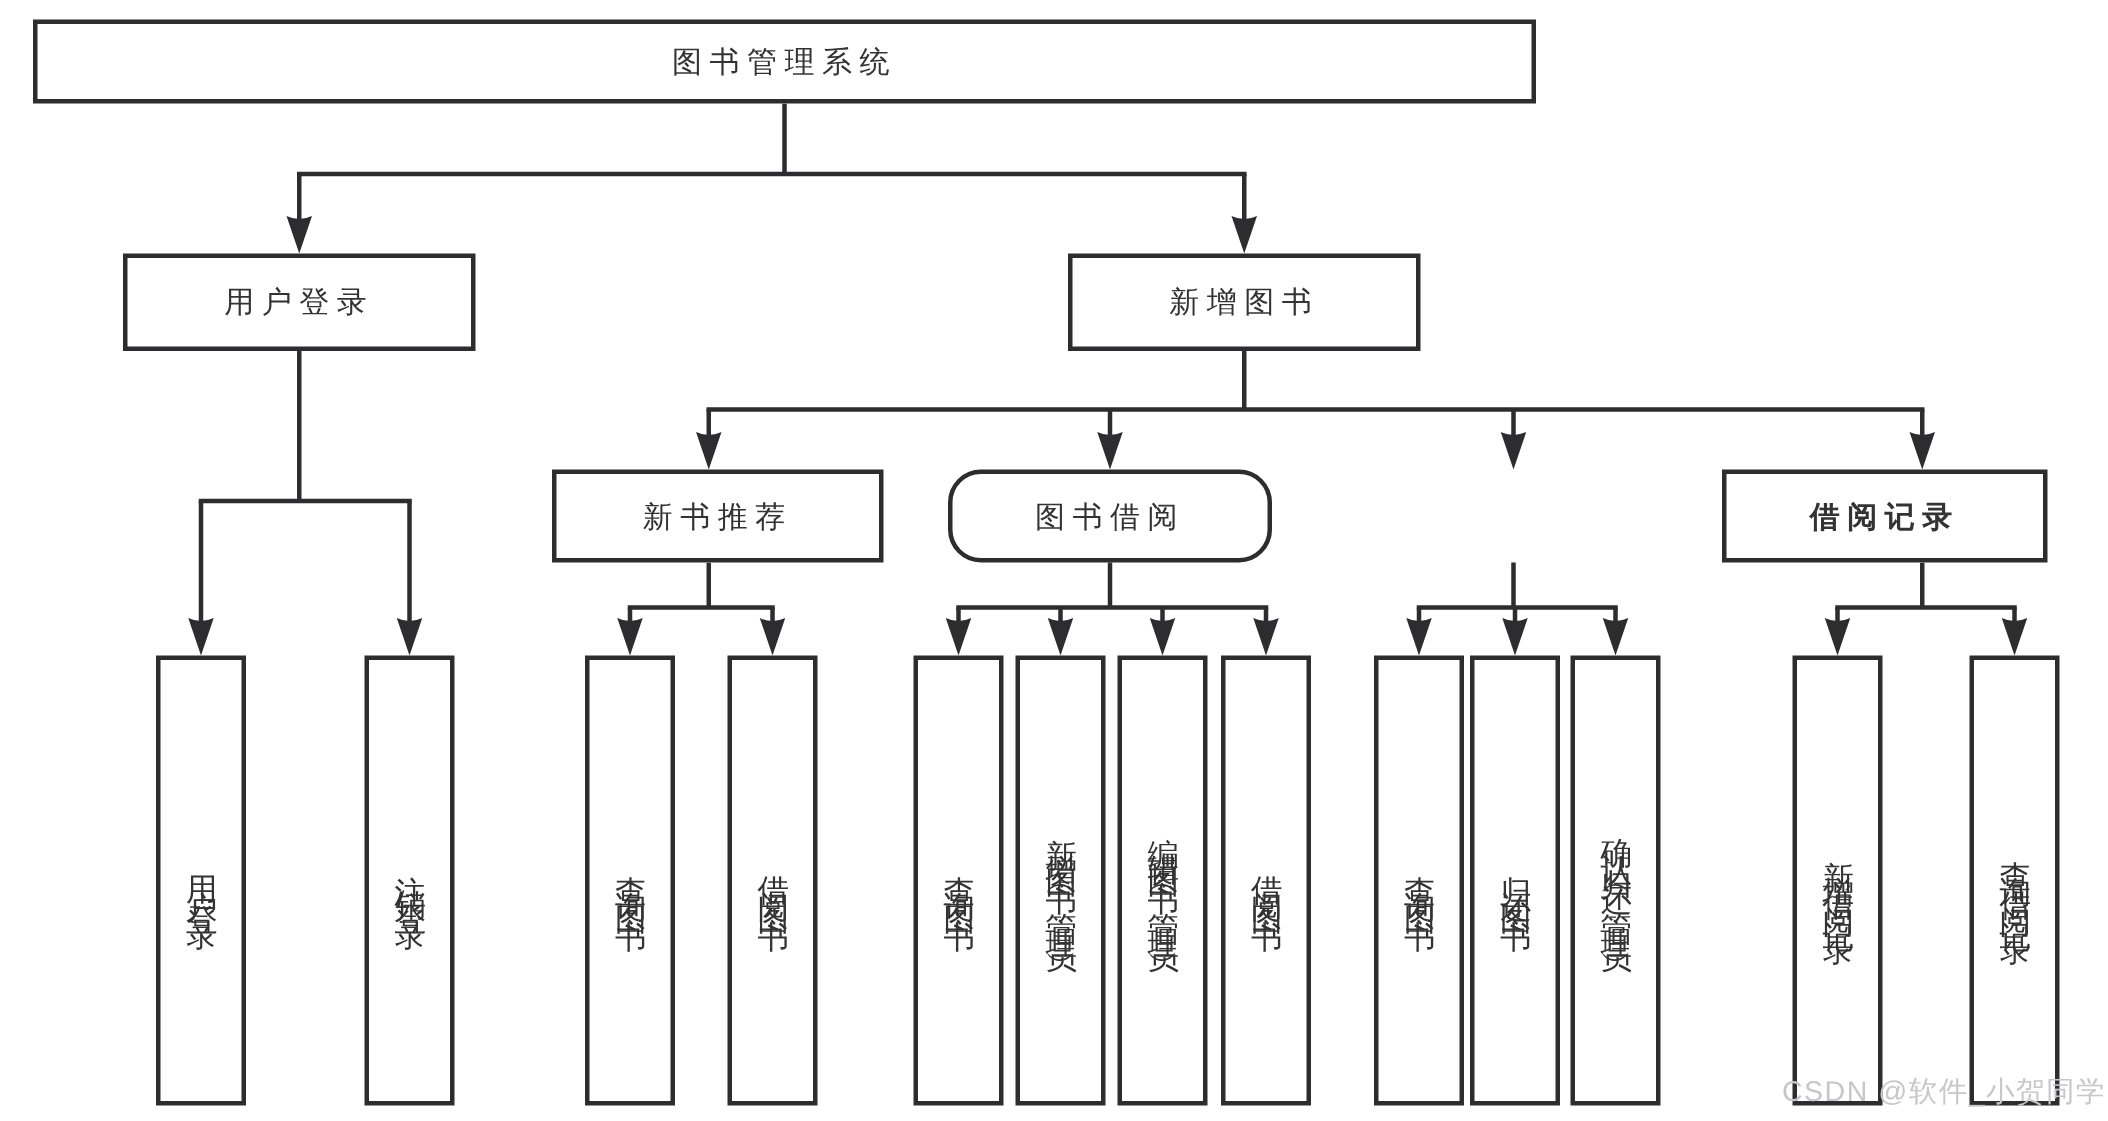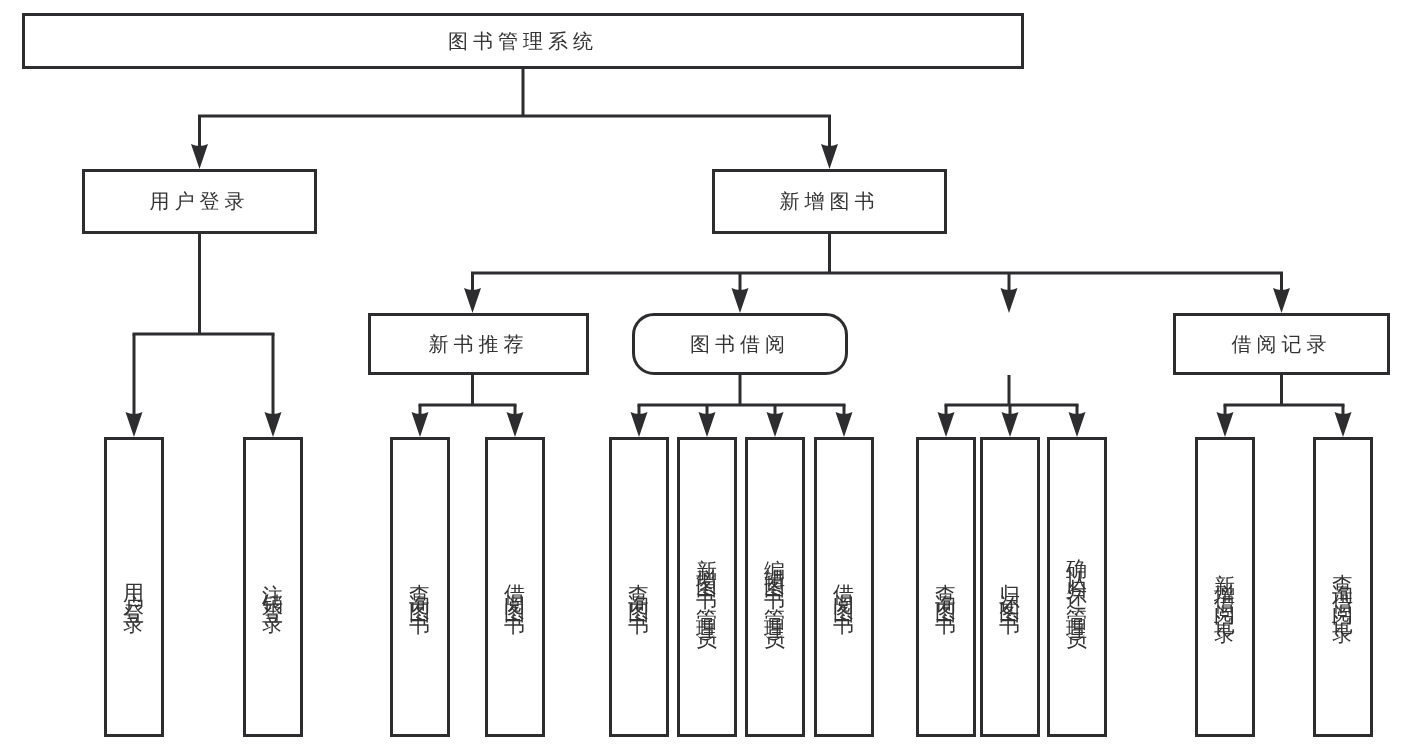--- a/index.html
+++ b/index.html
@@ -111,21 +111,21 @@
       <path d="M 1334.5 412 Q 1343 416 1351.5 412 L 1343 437 Z" fill="#2d2d30"></path>
     </svg>
 
   <div class="node root-node" style="left:22px;top:13px;width:1002px;height:56px;">图书管理系统</div>
 
   <div class="node" style="left:82px;top:169px;width:235px;height:65px;">用户登录</div>
   <div class="node" style="left:712px;top:169px;width:235px;height:65px;">新增图书</div>
 
   <div class="node" style="left:344px;top:313px;width:221px;height:62px;margin-left:24px;">新书推荐</div>
   <div class="node" style="left:632px;top:313px;width:216px;height:62px;border-radius:22px;">图书借阅</div>
-  <div class="node" style="left:1173px;top:313px;width:217px;height:62px;">借阅记录</div>
+  <div class="node" style="left:1148px;top:313px;width:217px;height:62px;font-weight:bold;">借阅记录</div>
 
   <div class="node leaf" style="left:104px;top:437px;width:60px;height:300px;">
     <span class="vtext">用户登录</span>
   </div>
   <div class="node leaf" style="left:243px;top:437px;width:60px;height:300px;">
     <span class="vtext">注销登录</span>
   </div>
 
   <div class="node leaf" style="left:390px;top:437px;width:60px;height:300px;">
     <span class="vtext">查询图书</span>
@@ -157,13 +157,14 @@
     <span class="vtext">确认归还（管理员）</span>
   </div>
 
   <div class="node leaf" style="left:1195px;top:437px;width:60px;height:300px;">
     <span class="vtext">新增借阅记录</span>
   </div>
   <div class="node leaf" style="left:1313px;top:437px;width:60px;height:300px;">
     <span class="vtext">查询借阅记录</span>
   </div>
 
+  <div id="watermark">CSDN @软件_小贺同学</div>
 </div>
 
 </body></html>

